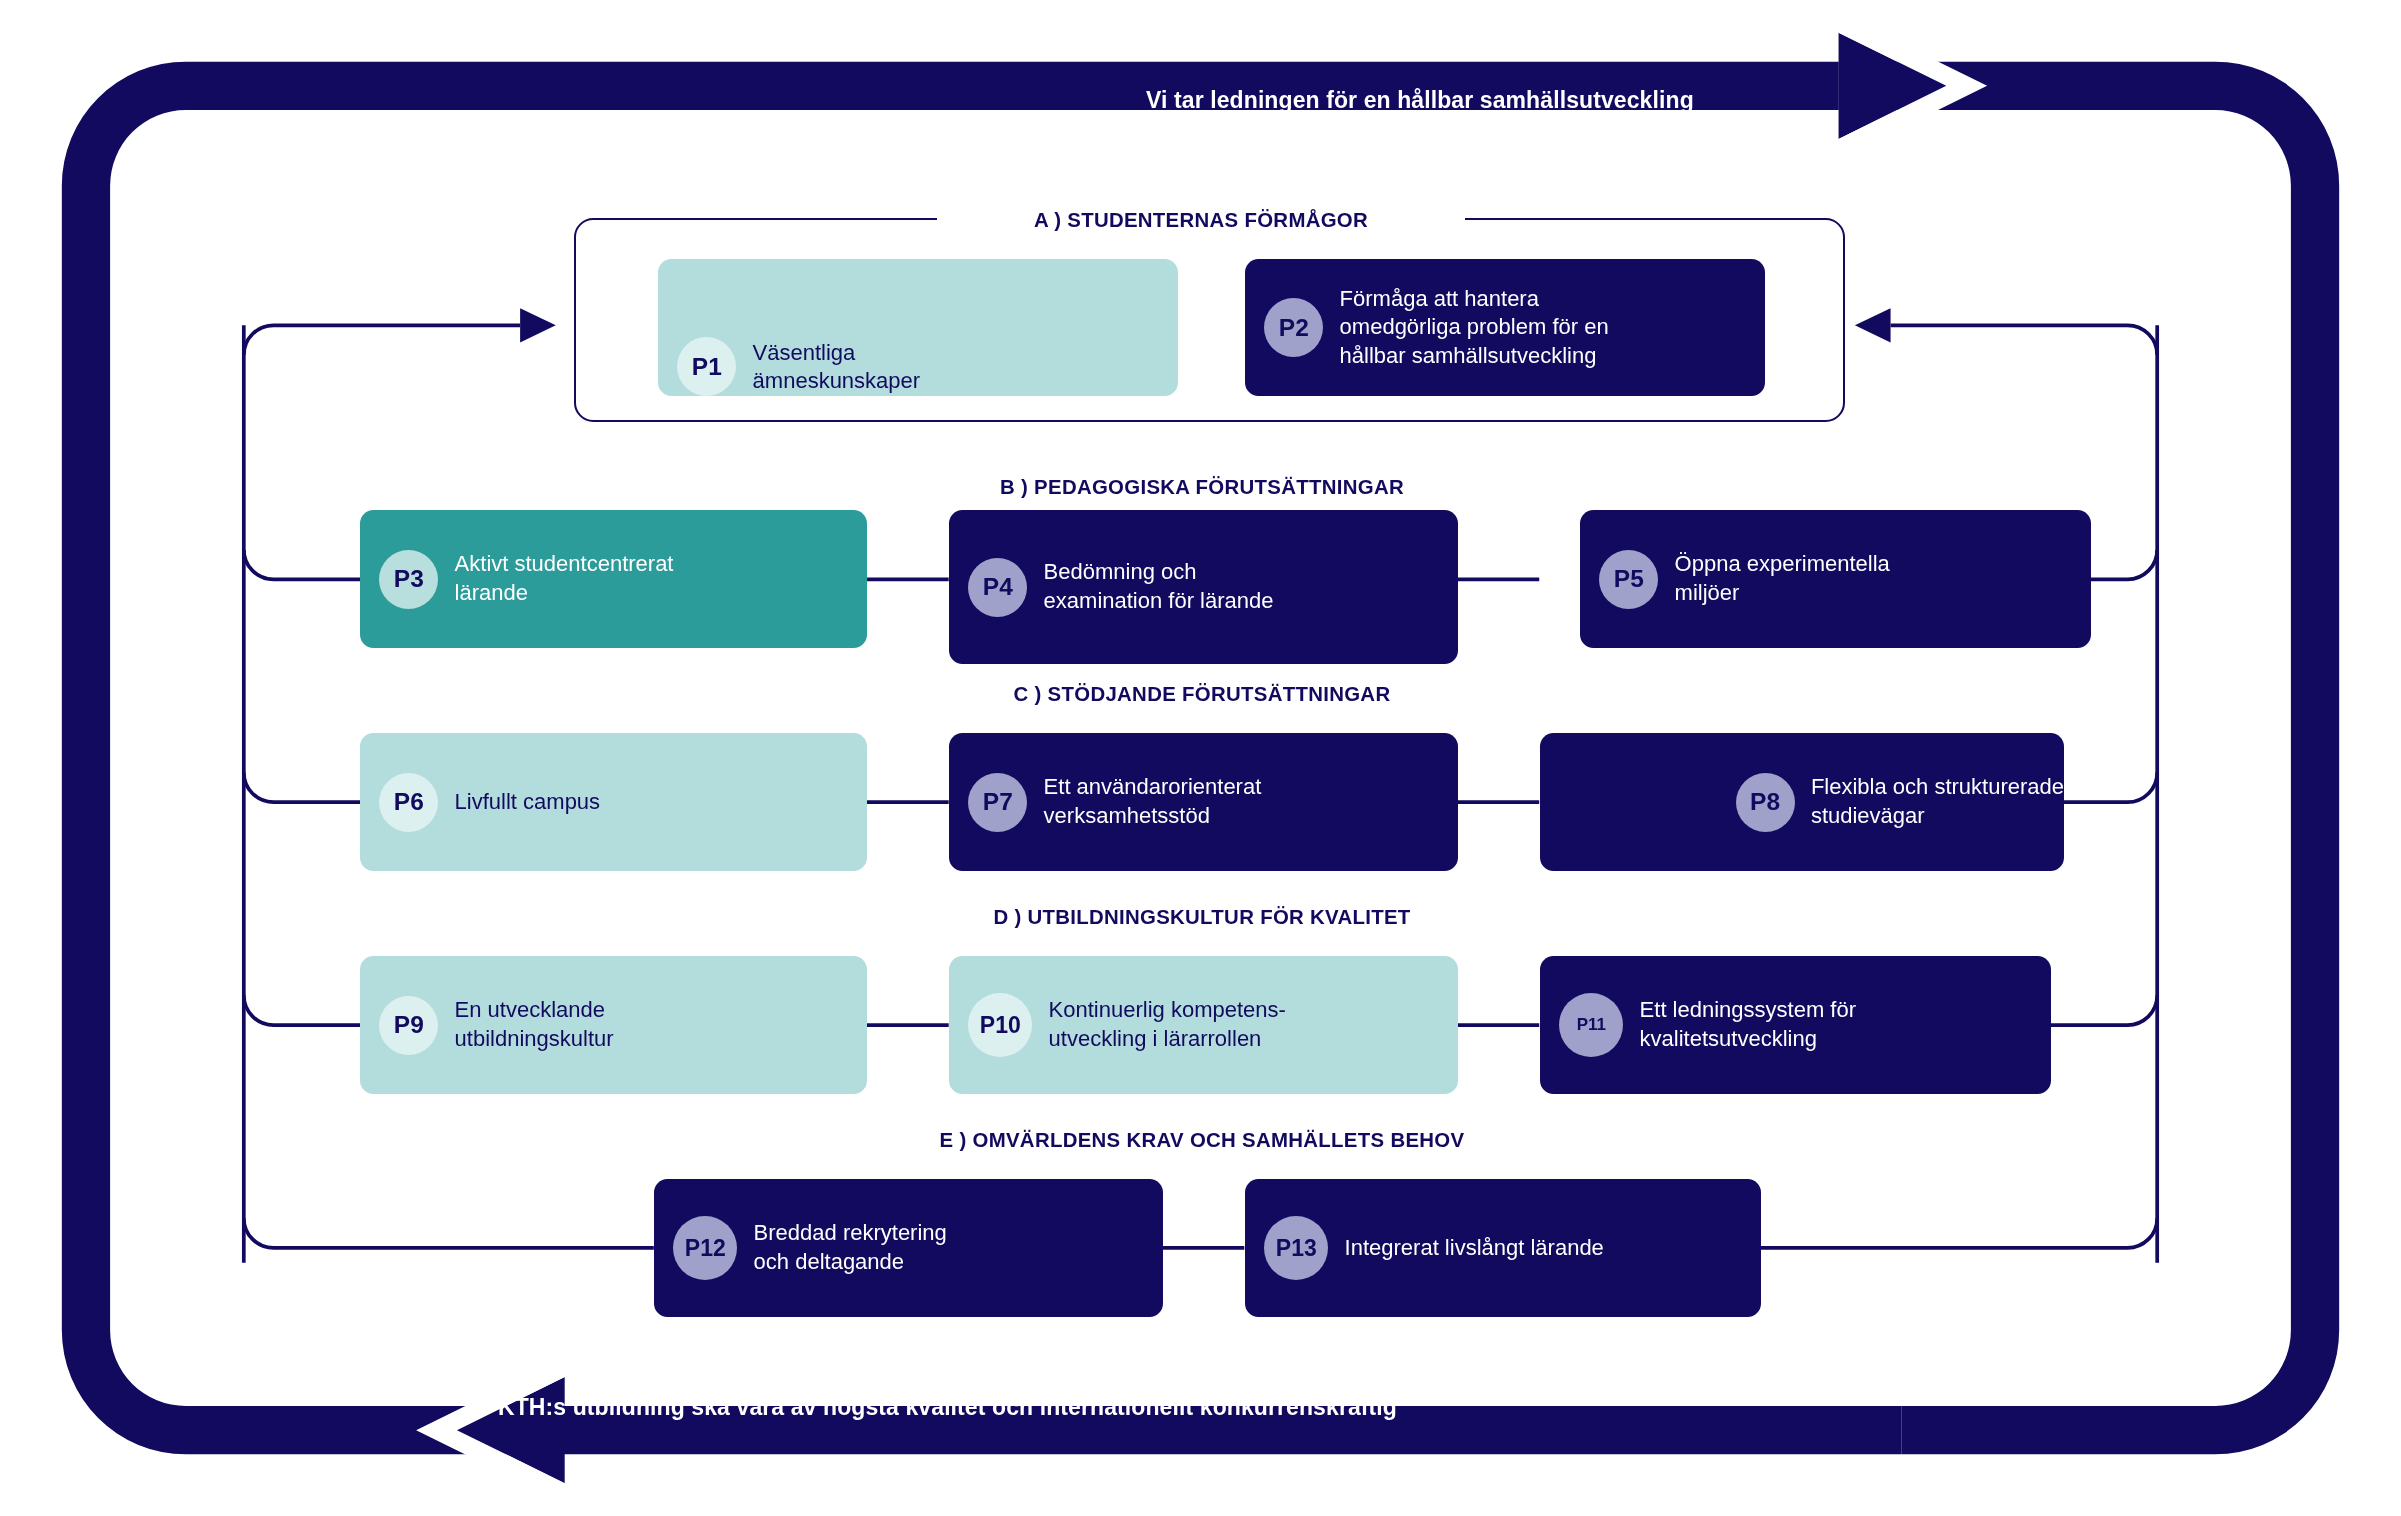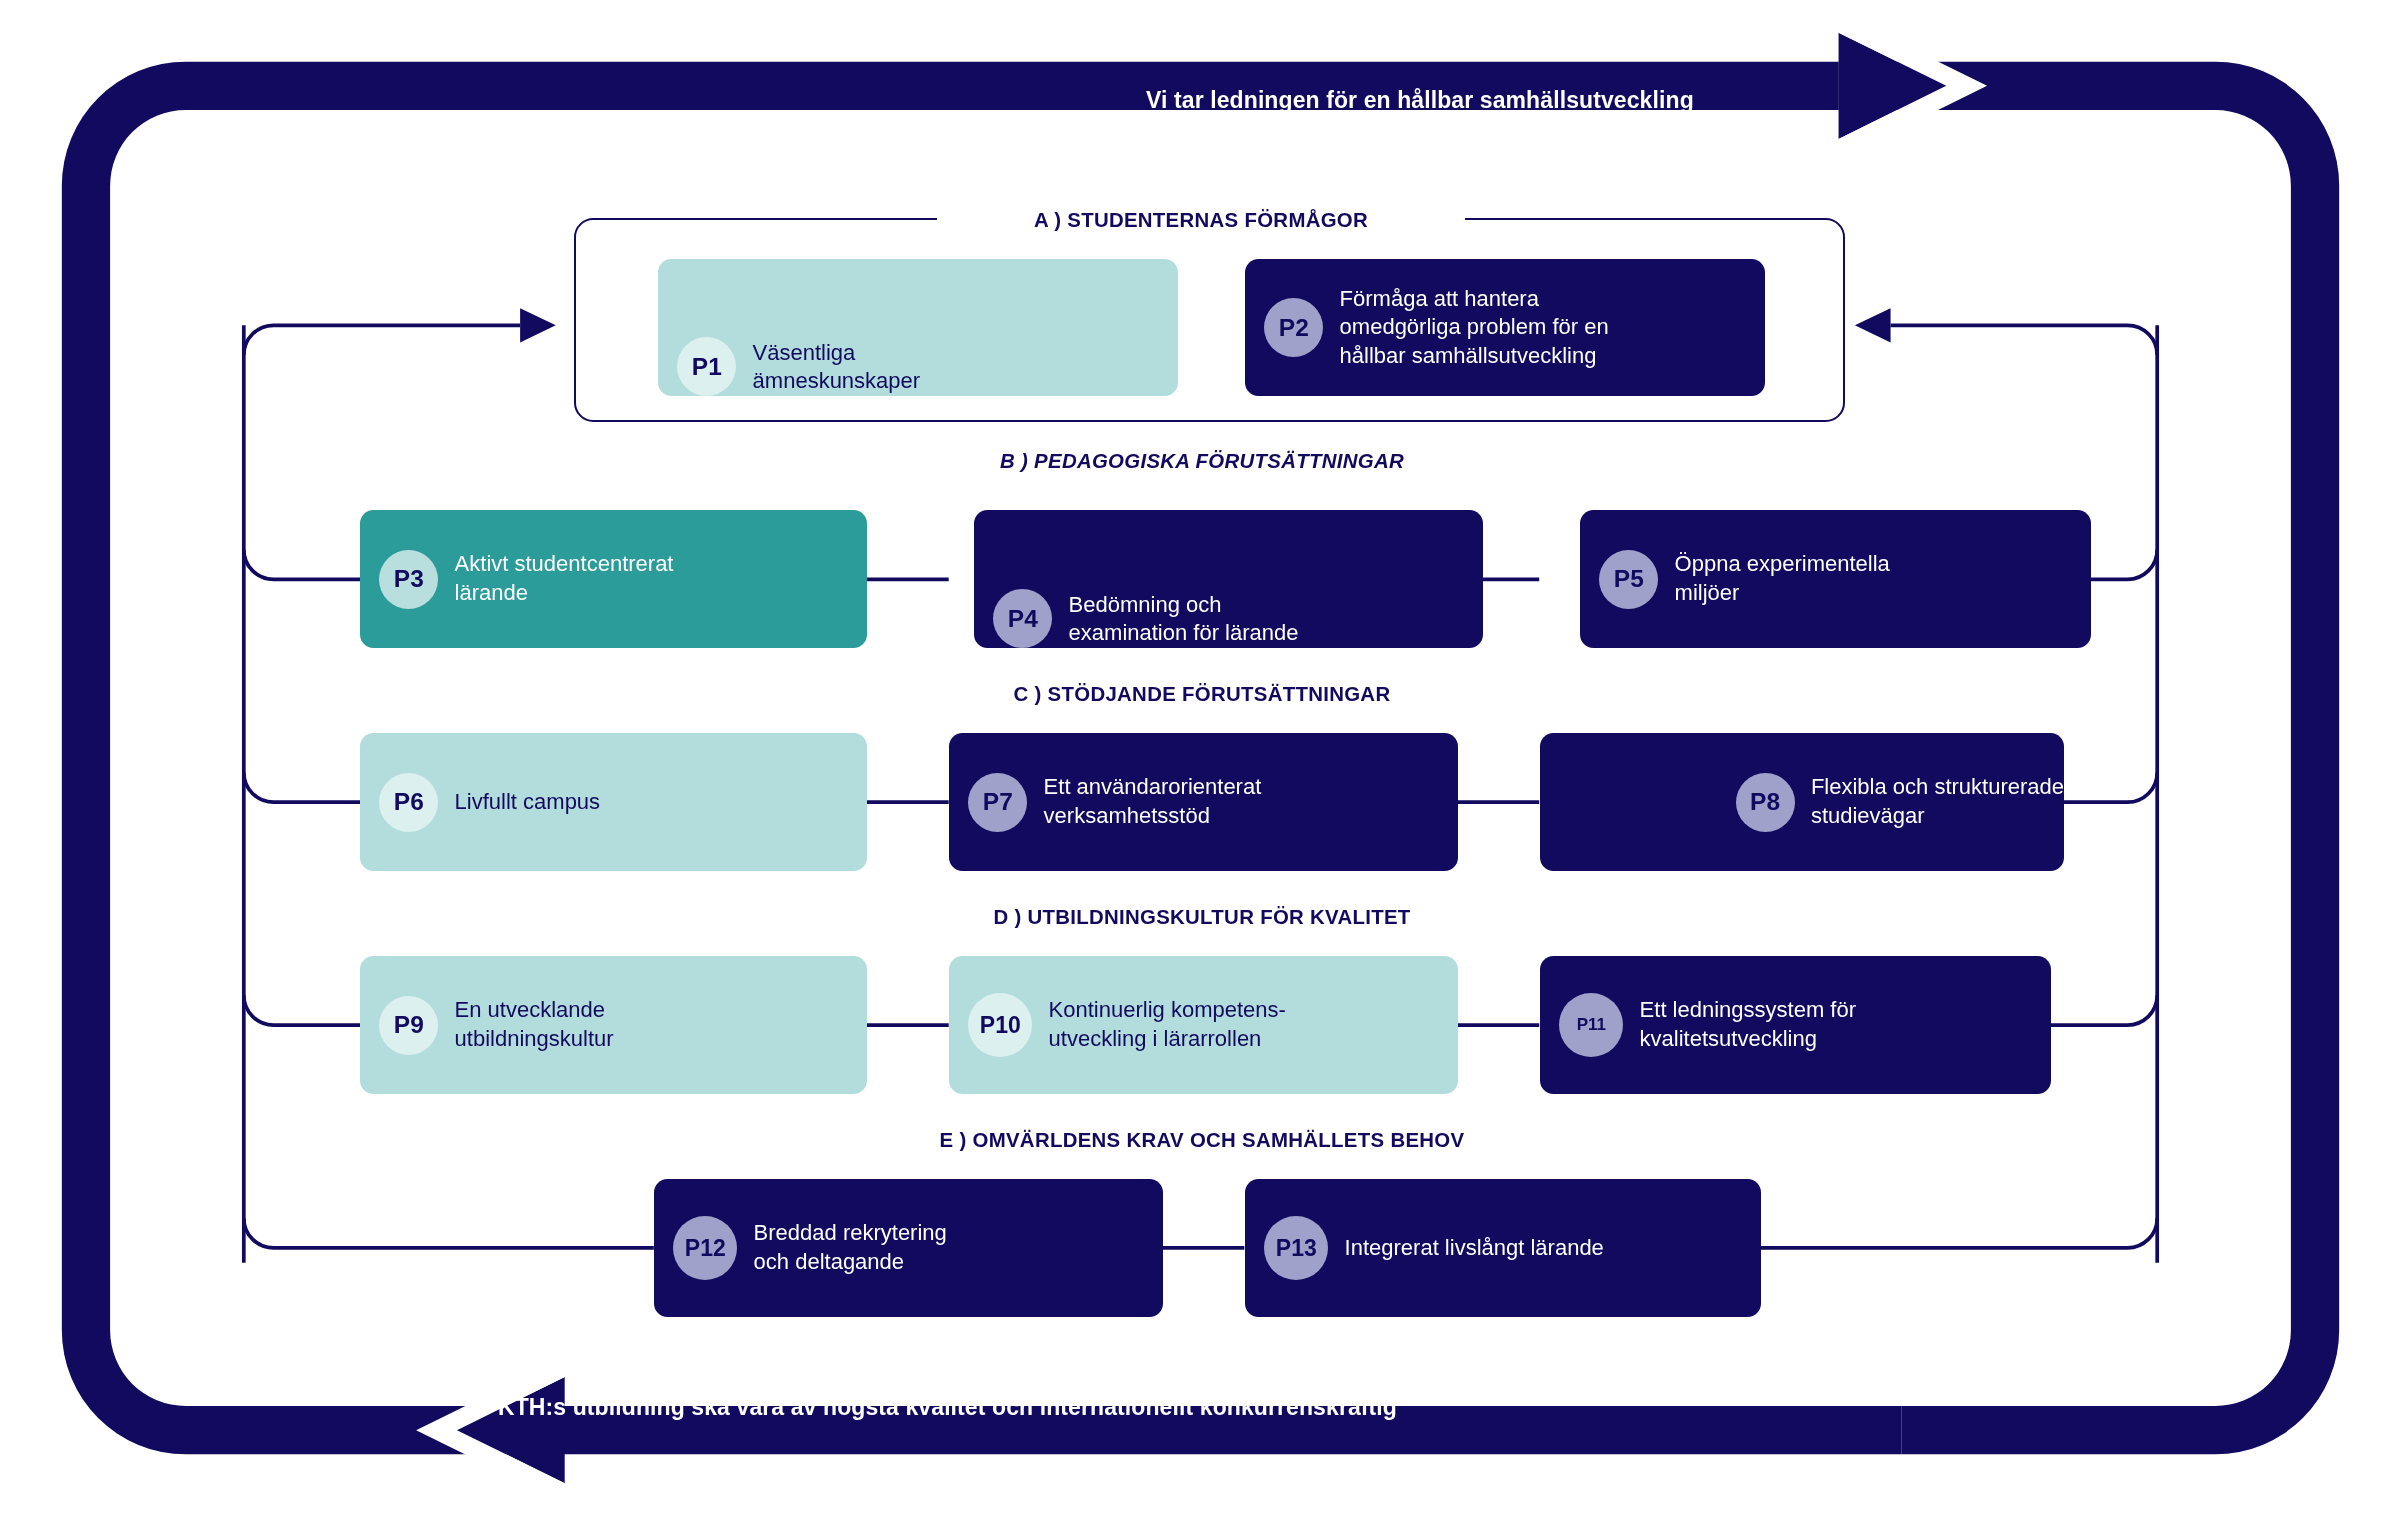--- a/index.html
+++ b/index.html
@@ -140,21 +140,21 @@
     <path fill="#120a5e" d="M 2545 415 L 2497 438 L 2545 461 Z"></path>
   </svg>
 
   <div class="banner-text" id="banner-top">Vi tar ledningen för en hållbar samhällsutveckling</div>
   <div class="banner-text" id="banner-bottom">KTH:s utbildning ska vara av högsta kvalitet och internationellt konkurrenskraftig</div>
 
   <div class="sectionA-box"></div>
   <div class="sectionA-gapmask"></div>
 
   <div class="sect-title" style="left:937px;top:209px;width:528px;">A ) STUDENTERNAS FÖRMÅGOR</div>
-  <div class="sect-title" style="left:756px;top:450px;width:892px;font-style:italic;">B ) PEDAGOGISKA FÖRUTSÄTTNINGAR</div>
+  <div class="sect-title" style="left:756px;top:476px;width:892px;">B ) PEDAGOGISKA FÖRUTSÄTTNINGAR</div>
   <div class="sect-title" style="left:756px;top:683px;width:892px;">C ) STÖDJANDE FÖRUTSÄTTNINGAR</div>
   <div class="sect-title" style="left:756px;top:906px;width:892px;">D ) UTBILDNINGSKULTUR FÖR KVALITET</div>
   <div class="sect-title" style="left:756px;top:1129px;width:892px;">E ) OMVÄRLDENS KRAV OCH SAMHÄLLETS BEHOV</div>
 
   <div class="card light" style="left:658px;top:259px;width:520px;height:137px;align-items:flex-end;">
     <div class="badge" style="width:59px;height:59px;">P1</div>
     <div class="ctext">
       <div>Väsentliga</div>
       <div>ämneskunskaper</div>
     </div>
@@ -170,21 +170,21 @@
   </div>
 
   <div class="card teal" style="left:360px;top:510px;width:507px;height:138px;">
     <div class="badge" style="width:59px;height:59px;">P3</div>
     <div class="ctext">
       <div>Aktivt studentcentrerat</div>
       <div>lärande</div>
     </div>
   </div>
 
-  <div class="card dark" style="left:974px;top:510px;width:509px;height:138px;align-items:flex-end;">
+  <div class="card dark" style="left:949px;top:510px;width:509px;height:154px;">
     <div class="badge" style="width:59px;height:59px;">P4</div>
     <div class="ctext">
       <div>Bedömning och</div>
       <div>examination för lärande</div>
     </div>
   </div>
 
   <div class="card dark" style="left:1540px;top:510px;width:511px;height:138px;margin-left:40px;">
     <div class="badge" style="width:59px;height:59px;">P5</div>
     <div class="ctext">

